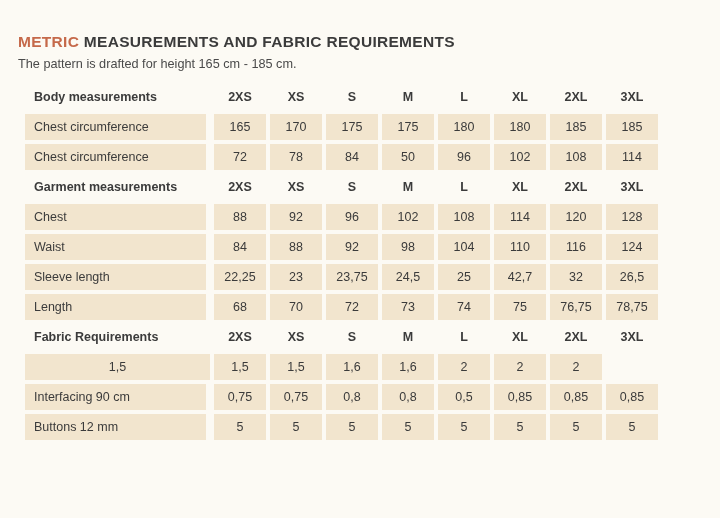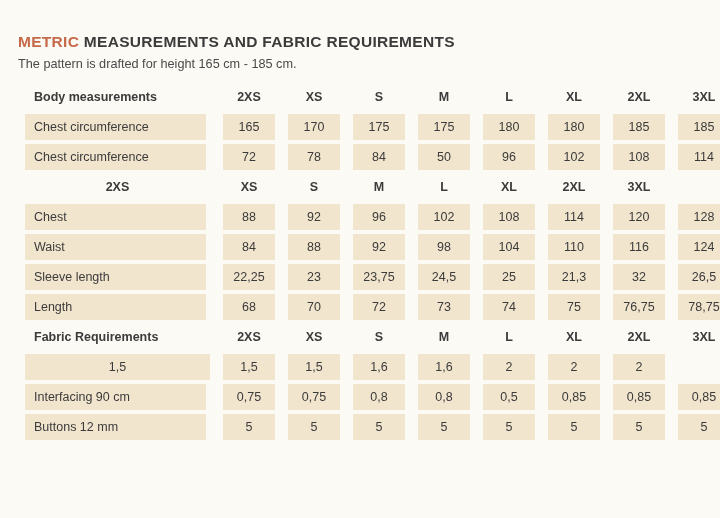--- a/index.html
+++ b/index.html
@@ -29,21 +29,21 @@
   .intro{
     font-size:12.7px;
     line-height:17px;
     color:var(--text-body);
     width:652px;
   }
   .size-table{margin:11px 0 0 7px;}
   .t-row{
     display:grid;
     grid-template-columns:185px repeat(8,52px);
-    column-gap:13px;
+    column-gap:4px;
     height:26px;
     margin-bottom:4px;
   }
   .t-row .label-cell{margin-right:4px;}
   .cell{
     font-size:12.5px;
     line-height:26px;
     color:var(--text-dark);
   }
   .t-data .cell{background:var(--cell-bg);}
@@ -90,20 +90,21 @@
         <div class="cell size-cell value-cell">72</div>
         <div class="cell size-cell value-cell">78</div>
         <div class="cell size-cell value-cell">84</div>
         <div class="cell size-cell value-cell">50</div>
         <div class="cell size-cell value-cell">96</div>
         <div class="cell size-cell value-cell">102</div>
         <div class="cell size-cell value-cell">108</div>
         <div class="cell size-cell value-cell">114</div>
       </div>
       <div class="t-row t-header">
+        <div class="cell label-cell header-label">Garment measurements</div>
         <div class="cell size-cell header-size">2XS</div>
         <div class="cell size-cell header-size">XS</div>
         <div class="cell size-cell header-size">S</div>
         <div class="cell size-cell header-size">M</div>
         <div class="cell size-cell header-size">L</div>
         <div class="cell size-cell header-size">XL</div>
         <div class="cell size-cell header-size">2XL</div>
         <div class="cell size-cell header-size">3XL</div>
       </div>
       <div class="t-row t-data">
@@ -128,21 +129,21 @@
         <div class="cell size-cell value-cell">116</div>
         <div class="cell size-cell value-cell">124</div>
       </div>
       <div class="t-row t-data">
         <div class="cell label-cell">Sleeve length</div>
         <div class="cell size-cell value-cell">22,25</div>
         <div class="cell size-cell value-cell">23</div>
         <div class="cell size-cell value-cell">23,75</div>
         <div class="cell size-cell value-cell">24,5</div>
         <div class="cell size-cell value-cell">25</div>
-        <div class="cell size-cell value-cell">21,3</div>
+        <div class="cell size-cell value-cell">42,7</div>
         <div class="cell size-cell value-cell">32</div>
         <div class="cell size-cell value-cell">26,5</div>
       </div>
       <div class="t-row t-data">
         <div class="cell label-cell">Length</div>
         <div class="cell size-cell value-cell">68</div>
         <div class="cell size-cell value-cell">70</div>
         <div class="cell size-cell value-cell">72</div>
         <div class="cell size-cell value-cell">73</div>
         <div class="cell size-cell value-cell">74</div>

